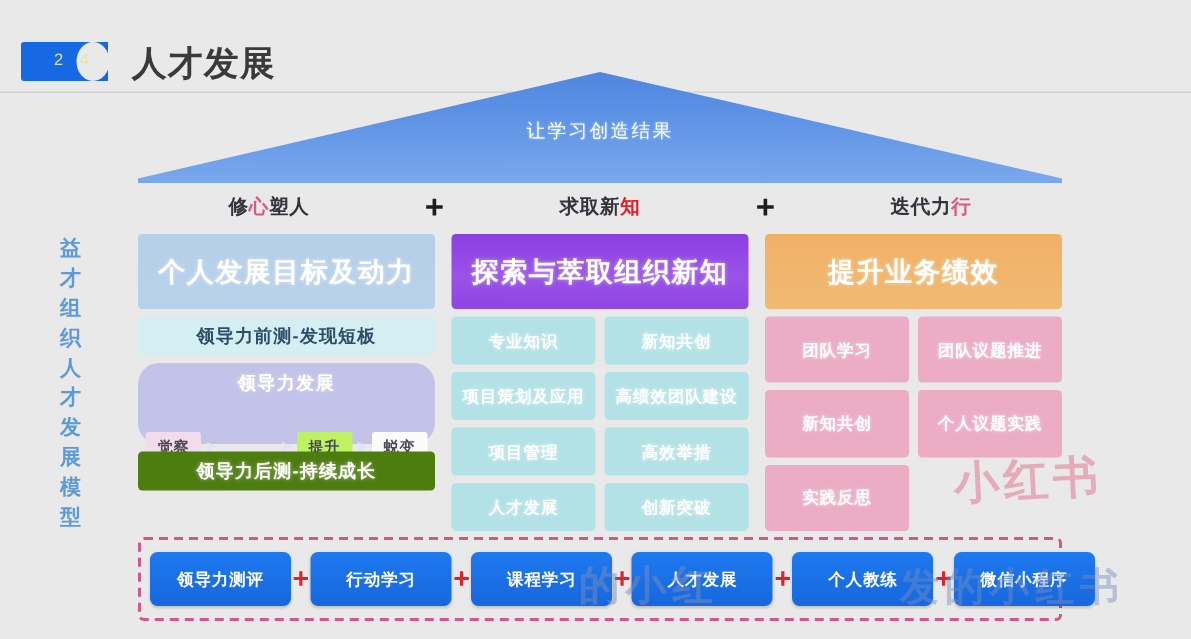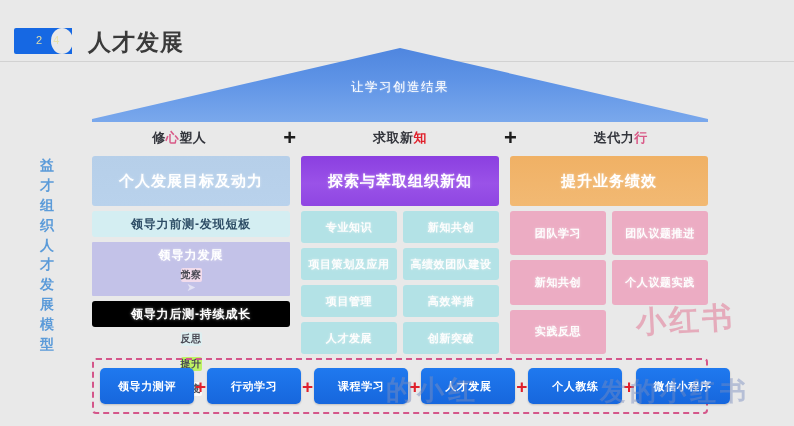--- a/index.html
+++ b/index.html
@@ -133,60 +133,60 @@
     display: flex;
     gap: 11px;
   }
   .col { flex: 1 1 0; display: flex; flex-direction: column; gap: 5px; }
 
   .col-head {
     height: 50px;
     border-radius: 3px;
     display: flex; align-items: center; justify-content: center;
     color: #fff;
-    font-size: 15px;
+    font-size: 18px;
     font-weight: bold;
     letter-spacing: 1px;
     text-shadow: 0 0 3px rgba(255,255,255,.45);
   }
   .head-blue   { background: linear-gradient(180deg,#b6cfe9 0%, #b9d2ec 100%); }
   .head-purple { background: linear-gradient(180deg,#8b3fe0 0%, #9a52e8 55%, #8f46e2 100%); }
   .head-orange { background: linear-gradient(180deg,#f0b165 0%, #f2b973 100%); }
 
   .band {
     height: 26px;
     border-radius: 3px;
     display: flex; align-items: center; justify-content: center;
     font-size: 12px;
     font-weight: bold;
     color: #ffffff;
     letter-spacing: .8px;
     text-shadow: 0 0 3px rgba(255,255,255,.5);
   }
   .band-ice   { background: #d4eef2; color:#2e4d66; text-shadow:none; }
-  .band-lilac { background: #000000; }
+  .band-lilac { background: #4d7c0f; }
 
   
   .lead-dev {
     background: #c3c2e8;
-    border-radius: 1px;
+    border-radius: 14px;
     padding: 3px 5px 6px 5px;
     height: 54px;
     box-sizing: border-box;
   }
   .lead-dev-title {
     text-align: center;
     color: #fff;
     font-size: 12px;
     font-weight: bold;
     letter-spacing: 1px;
     margin: 2px 0 4px 0;
     text-shadow: 0 0 3px rgba(255,255,255,.5);
   }
-  .steps { display: flex; align-items: center; justify-content: center; flex-direction: column; }
+  .steps { display: flex; align-items: center; justify-content: center; }
   .step {
     flex: 1 1 0;
     height: 21px;
     border-radius: 2px;
     display: flex; align-items: center; justify-content: center;
     font-size: 10px;
     font-weight: bold;
     color: #4a4a55;
     background: #fafafa;
     letter-spacing: .5px;

